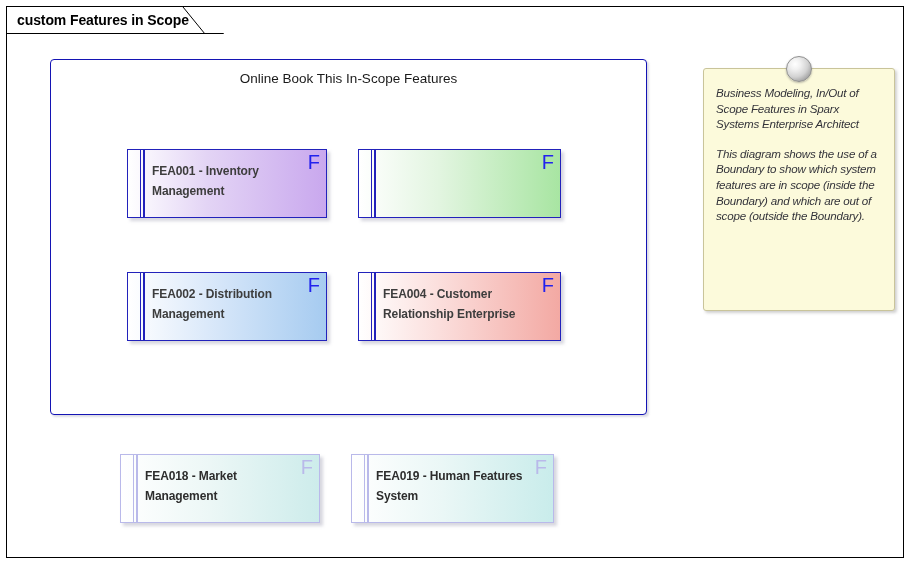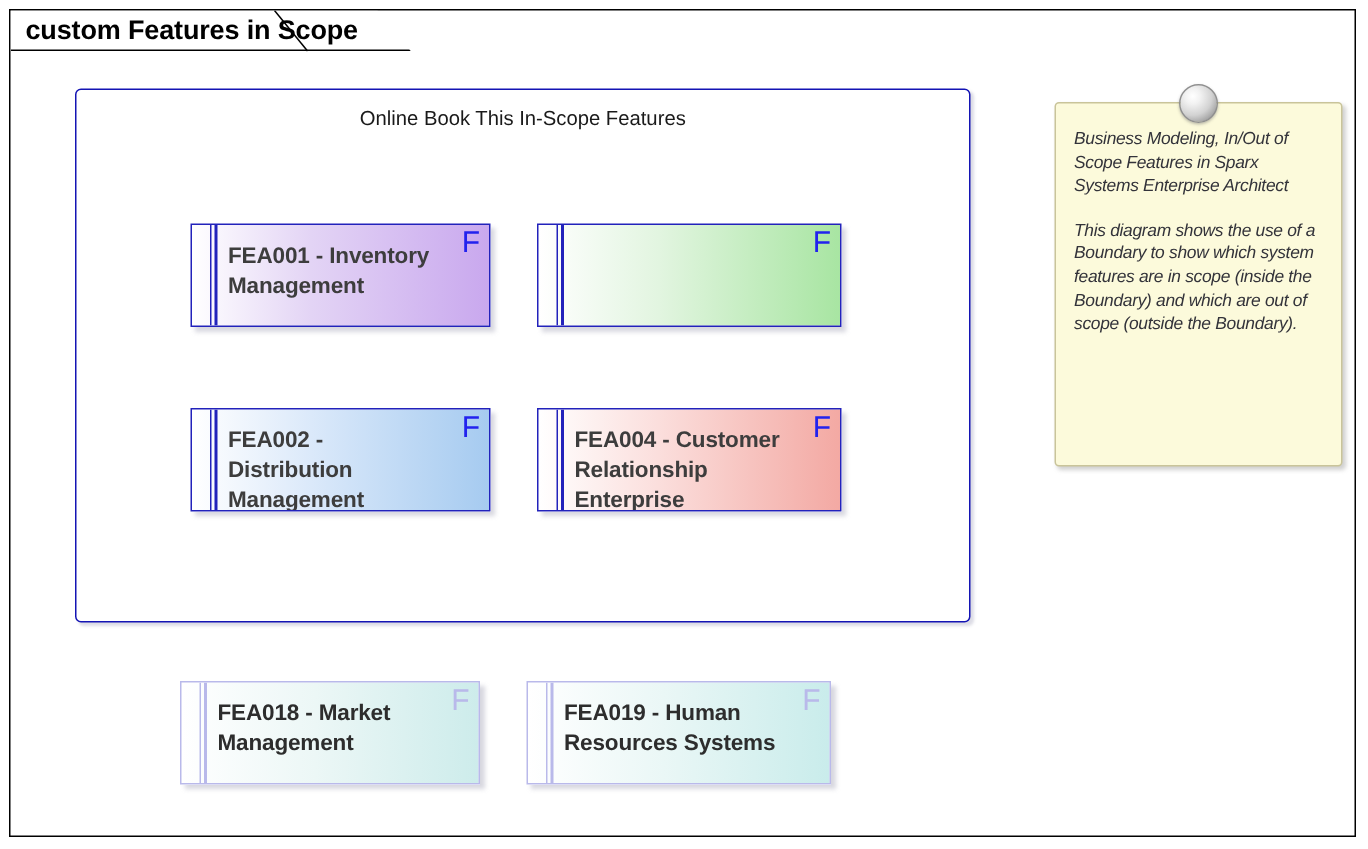--- a/index.html
+++ b/index.html
@@ -37,21 +37,21 @@
     display: flex;
     align-items: center;
     box-sizing: border-box;
     background: #ffffff;
     border-right: 1px solid #000000;
     border-bottom: 1px solid #000000;
     clip-path: polygon(0 0, calc(100% - 22px) 0, 100% 100%, 0 100%);
     -webkit-clip-path: polygon(0 0, calc(100% - 22px) 0, 100% 100%, 0 100%);
   }
   #frame-title-tab .tab-label {
-    font-size: 18px;
+    font-size: 14px;
     font-weight: bold;
     color: #000000;
     white-space: nowrap;
     letter-spacing: -0.1px;
   }
   
   #frame-title-tab-diagonal {
     position: absolute;
     left: 0;
     top: 0;
@@ -108,21 +108,21 @@
     top: 0;
     bottom: 0;
     width: 1.5px;
     background: #2222bb;
   }
   .feature-box .feature-label {
     position: absolute;
     left: 24px;
     right: 26px;
     top: 11px;
-    font-size: 15px;
+    font-size: 12px;
     font-weight: bold;
     color: #3d3d3d;
     line-height: 20px;
     letter-spacing: -0.1px;
   }
   .feature-box .feature-glyph {
     position: absolute;
     right: 6px;
     top: 2px;
     font-size: 20px;
@@ -245,21 +245,21 @@
     <div class="left-band"></div>
     <div class="left-band-inner"></div>
     <div class="feature-glyph">F</div>
     <div class="feature-label">FEA018 - Market Management</div>
   </div>
 
   <div class="feature-box out-of-scope fill-pale-b" style="left:344px; top:447px; width:203px; height:69px;">
     <div class="left-band"></div>
     <div class="left-band-inner"></div>
     <div class="feature-glyph">F</div>
-    <div class="feature-label">FEA019 - Human Resources Systems</div>
+    <div class="feature-label">FEA019 - Human Features System</div>
   </div>
 
   <div id="sticky-note">
     <div id="sticky-note-pin"></div>
     <p>Business Modeling, In/Out of Scope Features in Sparx Systems Enterprise Architect</p>
     <p>This diagram shows the use of a Boundary to show which system features are in scope (inside the Boundary) and which are out of scope (outside the Boundary).</p>
   </div>
 
 </div>
 

